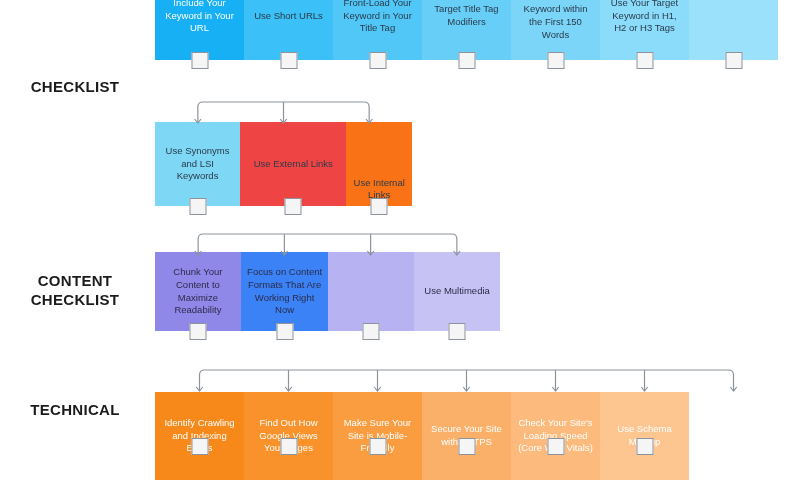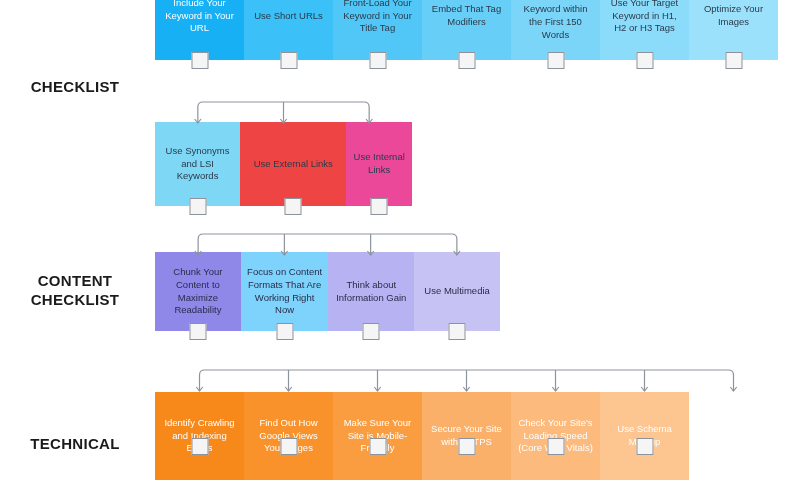--- a/index.html
+++ b/index.html
@@ -75,21 +75,21 @@
   #row-content     { left: 155px; top: 252px;  height: 79px; }
   #row-technical   { left: 155px; top: 392px;  height: 88px; }
 
   #row-onpage    .checkbox { bottom: -9px; }
   #row-links     .checkbox { bottom: -9px; }
   #row-content   .checkbox { bottom: -9px; }
   #row-technical .checkbox { bottom: 25px; }
 
   #label-onpage    { top: 78px; }
   #label-content   { top: 272px; }
-  #label-technical { top: 435px; }
+  #label-technical { top: 401px; }
 </style>
 </head>
 <body>
 
 <div class="section-label" id="label-onpage">
   <div>CHECKLIST</div>
 </div>
 
 <div class="section-label" id="label-content">
   <div>CONTENT</div>
@@ -107,61 +107,59 @@
     </div>
     <div class="card" style="width: 89px; background: rgb(59, 192, 247); color: rgb(43, 58, 74);">
       <span class="card-text">Use Short URLs</span>
       <div class="checkbox" style="background: rgb(245, 245, 245); border-color: rgb(141, 147, 156);"></div>
     </div>
     <div class="card" style="width: 89px; background: rgb(81, 199, 247); color: rgb(43, 58, 74);">
       <span class="card-text">Front-Load Your Keyword in Your Title Tag</span>
       <div class="checkbox" style="background: rgb(245, 245, 245); border-color: rgb(141, 147, 156);"></div>
     </div>
     <div class="card" style="width: 89px; background: rgb(103, 206, 248); color: rgb(43, 58, 74);">
-      <span class="card-text">Embed That Tag Modifiers</span>
+      <span class="card-text">Target Title Tag Modifiers</span>
       <div class="checkbox" style="background: rgb(245, 245, 245); border-color: rgb(141, 147, 156);"></div>
     </div>
     <div class="card" style="width: 89px; background: rgb(122, 213, 249); color: rgb(43, 58, 74);">
       <span class="card-text">Use Your Keyword within the First 150 Words</span>
       <div class="checkbox" style="background: rgb(245, 245, 245); border-color: rgb(141, 147, 156);"></div>
     </div>
     <div class="card" style="width: 89px; background: rgb(139, 219, 250); color: rgb(43, 58, 74);">
       <span class="card-text">Use Your Target Keyword in H1, H2 or H3 Tags</span>
       <div class="checkbox" style="background: rgb(245, 245, 245); border-color: rgb(141, 147, 156);"></div>
     </div>
     <div class="card" style="width: 89px; background: rgb(156, 225, 251); color: rgb(43, 58, 74);">
-      <span class="card-text">Optimize Your Images</span>
       <div class="checkbox" style="background: rgb(245, 245, 245); border-color: rgb(141, 147, 156);"></div>
     </div>
   </div>
 <div class="row" id="row-links" style="width: 257px;">
     <div class="card" style="width: 85.6667px; background: rgb(125, 215, 245); color: rgb(43, 58, 74);">
       <span class="card-text">Use Synonyms and LSI Keywords</span>
       <div class="checkbox" style="background: rgb(245, 245, 245); border-color: rgb(141, 147, 156);"></div>
     </div>
     <div class="card" style="width: 107px; background: #ef4444; color: rgb(43, 58, 74);">
       <span class="card-text">Use External Links</span>
       <div class="checkbox" style="background: rgb(245, 245, 245); border-color: rgb(141, 147, 156);"></div>
     </div>
-    <div class="card" style="width: 66px; background: #ec4899; color: rgb(43, 58, 74);">
+    <div class="card" style="width: 66px; background: #f97316; color: rgb(43, 58, 74); align-items: flex-end;">
       <span class="card-text">Use Internal Links</span>
       <div class="checkbox" style="background: rgb(245, 245, 245); border-color: rgb(141, 147, 156);"></div>
     </div>
   </div>
 <div class="row" id="row-content" style="width: 345px;">
     <div class="card" style="width: 86.25px; background: rgb(143, 136, 233); color: rgb(43, 43, 74);">
       <span class="card-text">Chunk Your Content to Maximize Readability</span>
       <div class="checkbox" style="background: rgb(245, 245, 245); border-color: rgb(141, 147, 156);"></div>
     </div>
-    <div class="card" style="width: 88px; background: #7dd3fc; color: rgb(43, 43, 74);">
+    <div class="card" style="width: 88px; background: #3b82f6; color: rgb(43, 43, 74);">
       <span class="card-text">Focus on Content Formats That Are Working Right Now</span>
       <div class="checkbox" style="background: rgb(245, 245, 245); border-color: rgb(141, 147, 156);"></div>
     </div>
     <div class="card" style="width: 86.25px; background: rgb(183, 178, 241); color: rgb(43, 43, 74);">
-      <span class="card-text">Think about Information Gain</span>
       <div class="checkbox" style="background: rgb(245, 245, 245); border-color: rgb(141, 147, 156);"></div>
     </div>
     <div class="card" style="width: 86.25px; background: rgb(198, 194, 244); color: rgb(43, 43, 74);">
       <span class="card-text">Use Multimedia</span>
       <div class="checkbox" style="background: rgb(245, 245, 245); border-color: rgb(141, 147, 156);"></div>
     </div>
   </div>
 <div class="row" id="row-technical" style="width: 623px;">
     <div class="card" style="width: 89px; background: rgb(247, 136, 26); color: rgb(255, 255, 255);">
       <span class="card-text">Identify Crawling and Indexing Errors</span>

